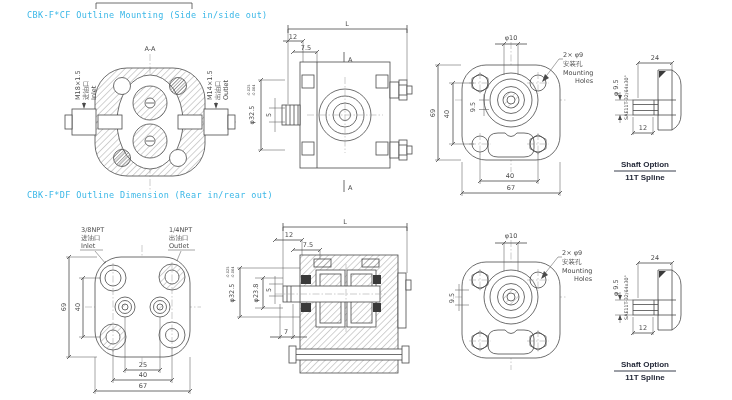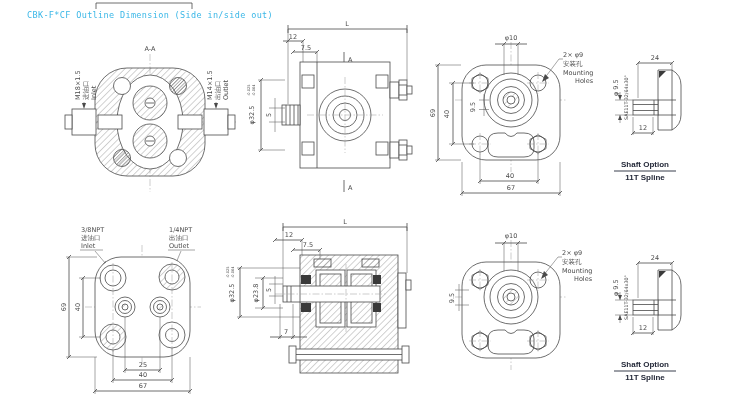--- a/index.html
+++ b/index.html
@@ -38,21 +38,22 @@
       </pattern>
     </defs>
   </svg>
 
   <svg class="panel" style="left:88px;top:0;width:112px;height:10px" viewBox="0 0 112 10">
     <line class="ln" x1="8" y1="3" x2="104" y2="3"></line>
     <line class="ln" x1="8" y1="3" x2="8" y2="9"></line>
     <line class="ln" x1="104" y1="3" x2="104" y2="9"></line>
   </svg>
 
-  <div class="ttl" style="left:27px;top:10px">CBK-F*CF Outline Dimension (Side in/side out)</div>
+  <div class="ttl" style="left:27px;top:10px">CBK-F*CF Outline Mounting (Side in/side out)</div>
+  <div class="ttl" style="left:27px;top:190px">CBK-F*DF Outline Dimension (Rear in/rear out)</div>
 
   <svg class="panel" style="left:62px;top:42px;width:186px;height:153px" viewBox="0 0 186 153">
     <g>
       <line class="cl" x1="88" y1="12" x2="88" y2="150"></line>
       <line class="cl" x1="6" y1="80" x2="174" y2="80"></line>
       <rect class="ht" x="33" y="26" width="110" height="108" rx="32"></rect>
       <ellipse class="wh" cx="88" cy="80" rx="33" ry="47"></ellipse>
       <rect class="wh" x="36" y="73" width="24" height="14"></rect>
       <rect class="wh" x="116" y="73" width="24" height="14"></rect>
       <circle class="ht" cx="88" cy="61" r="17"></circle>

